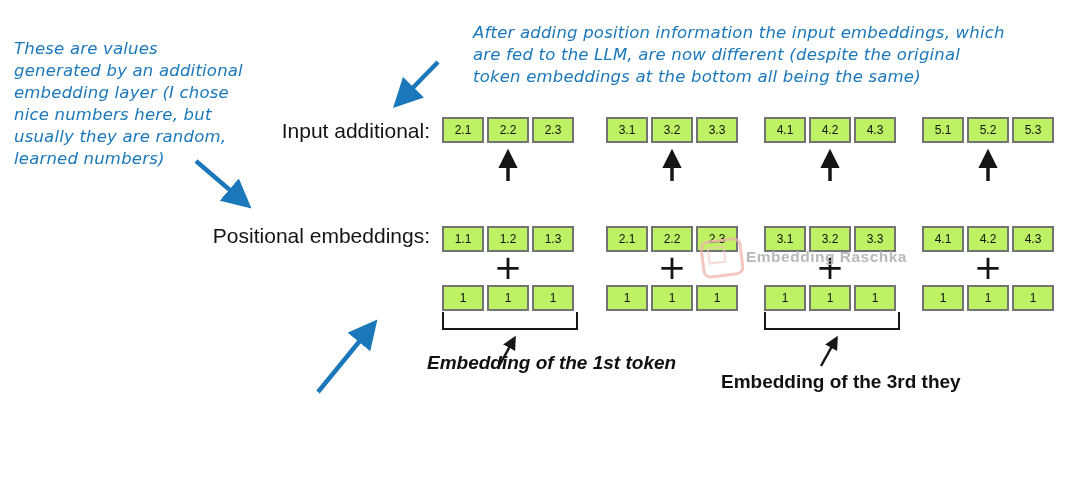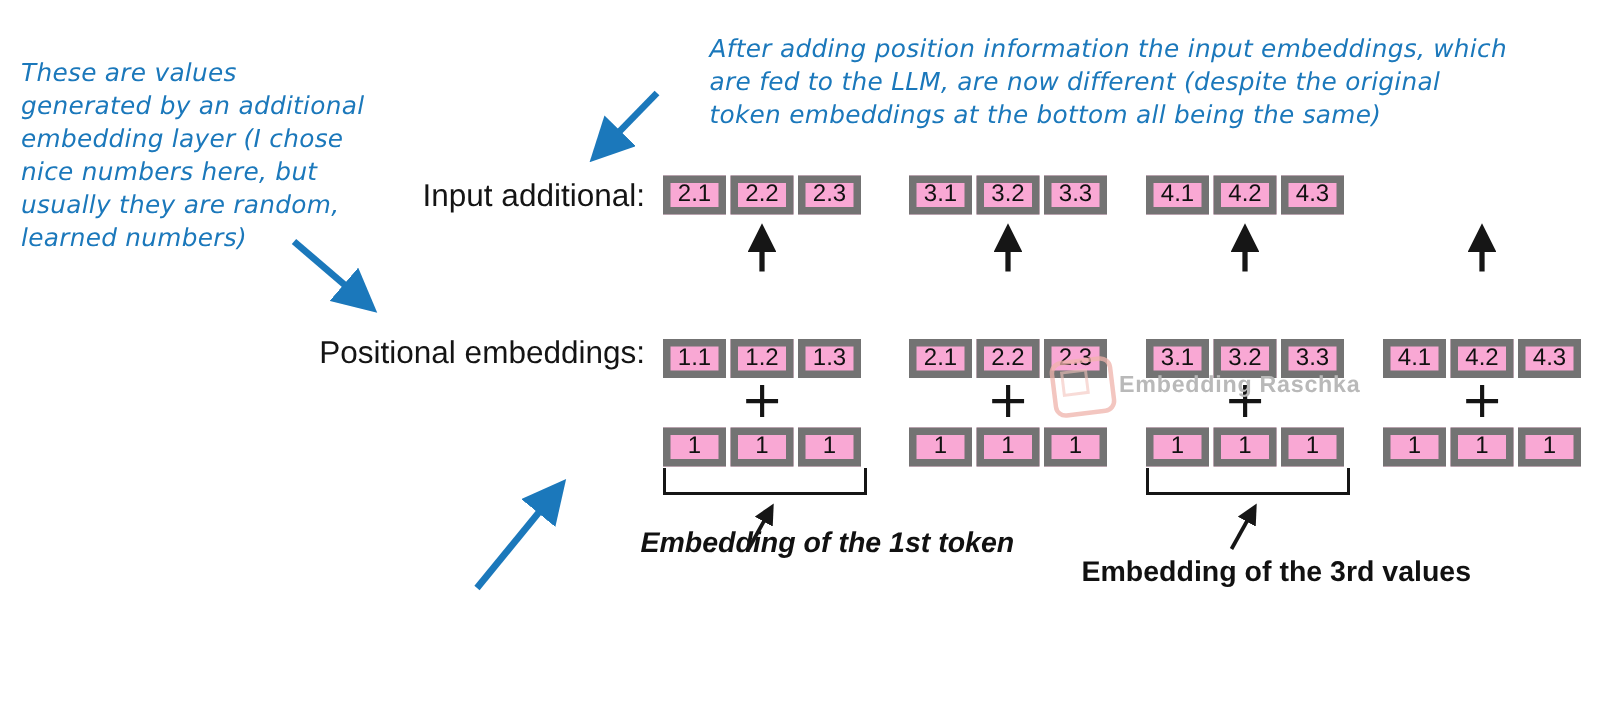--- a/index.html
+++ b/index.html
@@ -7,23 +7,23 @@
             font-family:"Liberation Sans", sans-serif; }
 
   .note { position:absolute; color:#1b78bb; font-family:"DejaVu Sans", sans-serif;
           font-style:italic; font-size:16.5px; line-height:22px; white-space:pre-line;
           letter-spacing:0.2px; }
 
   .row-label { position:absolute; color:#141414; font-size:21px; text-align:right;
                font-family:"Liberation Sans", sans-serif; }
 
   .vec { position:absolute; display:flex; gap:3px; }
-  .box { box-sizing:border-box; width:42px; height:26px; border:5px solid #737373;
-         background:#f9a8d4; display:flex; align-items:center; justify-content:center;
-         font-size:16px; color:#111; }
+  .box { box-sizing:border-box; width:42px; height:26px; border:2px solid #737373;
+         background:#bef264; display:flex; align-items:center; justify-content:center;
+         font-size:12px; color:#111; }
 
   .plus { position:absolute; width:132px; text-align:center; font-size:34px; color:#141414;
           font-family:"DejaVu Sans", sans-serif; line-height:34px; }
 
   .bracket { position:absolute; height:16px; border-left:2px solid #161616;
              border-right:2px solid #161616; border-bottom:2px solid #161616; }
 
   .caption { position:absolute; font-weight:bold; font-size:19px; color:#111;
              font-family:"Liberation Sans", sans-serif; white-space:nowrap; }
 
@@ -62,20 +62,25 @@
   </div>
   <div class="vec" style="left:606px; top:117px;">
     <span class="box">3.1</span>
     <span class="box">3.2</span>
     <span class="box">3.3</span>
   </div>
   <div class="vec" style="left:764px; top:117px;">
     <span class="box">4.1</span>
     <span class="box">4.2</span>
     <span class="box">4.3</span>
+  </div>
+  <div class="vec" style="left:922px; top:117px;">
+    <span class="box">5.1</span>
+    <span class="box">5.2</span>
+    <span class="box">5.3</span>
   </div>
 
   <div class="vec" style="left:442px; top:226px;justify-content:flex-end;">
     <span class="box">1.1</span>
     <span class="box">1.2</span>
     <span class="box">1.3</span>
   </div>
   <div class="vec" style="left:606px; top:226px;">
     <span class="box">2.1</span>
     <span class="box">2.2</span>
@@ -120,21 +125,21 @@
   <div class="vec" style="left:922px; top:285px;">
     <span class="box">1</span>
     <span class="box">1</span>
     <span class="box">1</span>
   </div>
 
   <div class="bracket" style="left:442px; top:312px; width:132px;"></div>
   <div class="bracket" style="left:764px; top:312px; width:132px;"></div>
 
   <div class="caption" style="left:427px; top:352px;font-style:italic;">Embedding of the 1st token</div>
-  <div class="caption" style="left:721px; top:371px;">Embedding of the 3rd values</div>
+  <div class="caption" style="left:721px; top:371px;">Embedding of the 3rd they</div>
 
   <svg class="overlay" width="1080" height="482" viewBox="0 0 1080 482">
     <defs>
       <marker id="ah-blue" markerWidth="6.5" markerHeight="6.5" refX="4.6" refY="3.25" orient="auto">
         <path d="M0,0 L6.5,3.25 L0,6.5 z" fill="#1b78bb"></path>
       </marker>
       <marker id="ah-black" markerWidth="5.5" markerHeight="5.5" refX="4" refY="2.75" orient="auto">
         <path d="M0,0 L5.5,2.75 L0,5.5 z" fill="#161616"></path>
       </marker>
     </defs>

